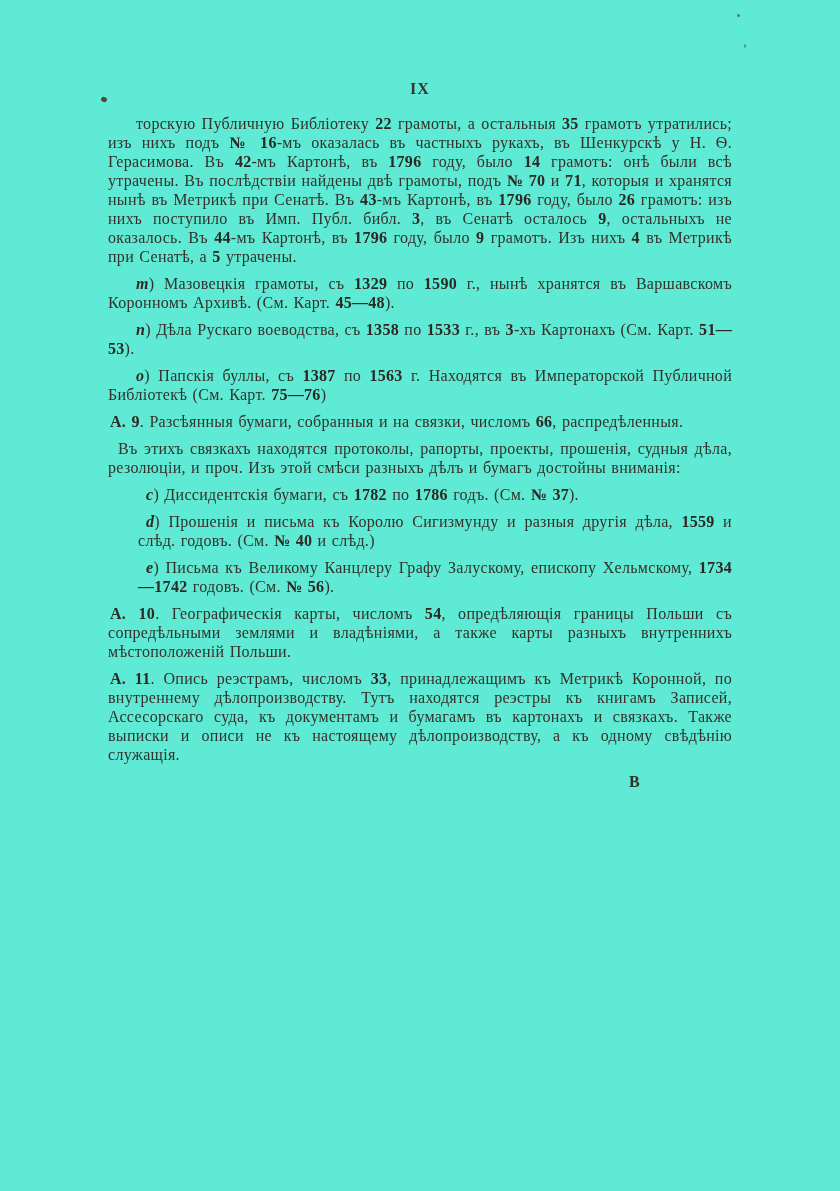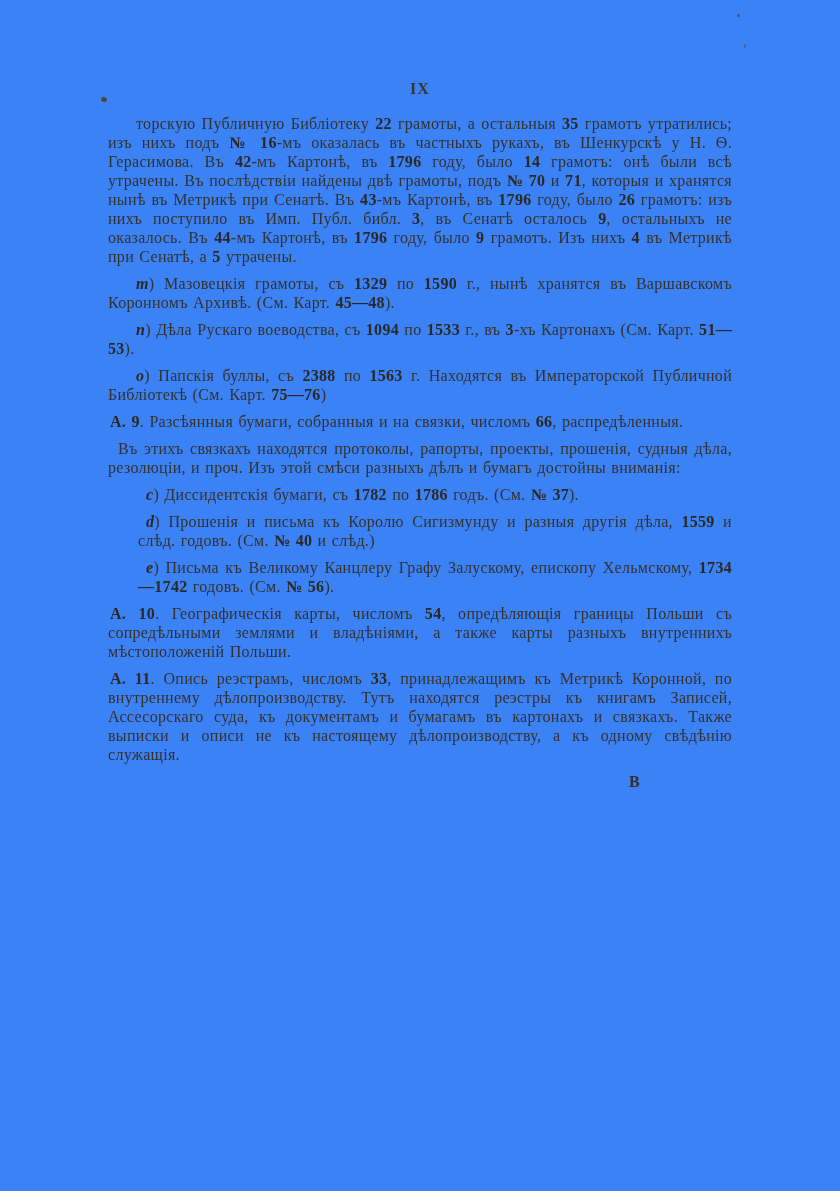--- a/index.html
+++ b/index.html
@@ -5,21 +5,21 @@
   html, body {
     margin: 0;
     padding: 0;
     background: #e9e9e7;
   }
   .page {
     position: relative;
     width: 840px;
     height: 1191px;
     margin: 0 auto;
-    background: #3b82f6;
+    background: #5eead4;
     overflow: hidden;
     font-family: "Liberation Serif", "DejaVu Serif", serif;
     color: #35312b;
   }
   .page-number {
     position: absolute;
     top: 80px;
     left: 108px;
     width: 624px;
     text-align: center;
@@ -86,23 +86,23 @@
   <span class="ink-speck speck-1"></span>
   <span class="ink-speck speck-2"></span>
   <span class="ink-speck speck-3"></span>
 
   <div class="text-block">
 
     <p class="p-cont boldnum">торскую Публичную Библіотеку <b>22</b> грамоты, а остальныя <b>35</b> грамотъ утратились; изъ нихъ подъ <b>№ 16</b>-мъ оказалась въ частныхъ рукахъ, въ Шенкурскѣ у Н. Ѳ. Герасимова. Въ <b>42</b>-мъ Картонѣ, въ <b>1796</b> году, было <b>14</b> грамотъ: онѣ были всѣ утрачены. Въ послѣдствіи найдены двѣ грамоты, подъ <b>№ 70</b> и <b>71</b>, которыя и хранятся нынѣ въ Метрикѣ при Сенатѣ. Въ <b>43</b>-мъ Картонѣ, въ <b>1796</b> году, было <b>26</b> грамотъ: изъ нихъ поступило въ Имп. Публ. библ. <b>3</b>, въ Сенатѣ осталось <b>9</b>, остальныхъ не оказалось. Въ <b>44</b>-мъ Картонѣ, въ <b>1796</b> году, было <b>9</b> грамотъ. Изъ нихъ <b>4</b> въ Метрикѣ при Сенатѣ, а <b>5</b> утрачены.</p>
 
     <p class="p-item boldnum itemletter"><i><b>m</b></i>) Мазовецкія грамоты, съ <b>1329</b> по <b>1590</b> г., нынѣ хранятся въ Варшавскомъ Коронномъ Архивѣ. (См. Карт. <b>45—48</b>).</p>
 
-    <p class="p-item boldnum itemletter"><i><b>n</b></i>) Дѣла Рускаго воеводства, съ <b>1094</b> по <b>1533</b> г., въ <b>3</b>-хъ Картонахъ (См. Карт. <b>51—53</b>).</p>
+    <p class="p-item boldnum itemletter"><i><b>n</b></i>) Дѣла Рускаго воеводства, съ <b>1358</b> по <b>1533</b> г., въ <b>3</b>-хъ Картонахъ (См. Карт. <b>51—53</b>).</p>
 
-    <p class="p-item boldnum itemletter"><i><b>o</b></i>) Папскія буллы, съ <b>2388</b> по <b>1563</b> г. Находятся въ Императорской Публичной Библіотекѣ (См. Карт. <b>75—76</b>)</p>
+    <p class="p-item boldnum itemletter"><i><b>o</b></i>) Папскія буллы, съ <b>1387</b> по <b>1563</b> г. Находятся въ Императорской Публичной Библіотекѣ (См. Карт. <b>75—76</b>)</p>
 
     <p class="p-section boldnum sectionhead"><b>А.</b> <b>9</b>. Разсѣянныя бумаги, собранныя и на связки, числомъ <b>66</b>, распредѣленныя.</p>
 
     <p class="p-intro boldnum">Въ этихъ связкахъ находятся протоколы, рапорты, проекты, прошенія, судныя дѣла, резолюціи, и проч. Изъ этой смѣси разныхъ дѣлъ и бумагъ достойны вниманія:</p>
 
 
 
     <p class="p-subitem boldnum itemletter"><i><b>c</b></i>) Диссидентскія бумаги, съ <b>1782</b> по <b>1786</b> годъ. (См. <b>№ 37</b>).</p>
 
     <p class="p-subitem boldnum itemletter"><i><b>d</b></i>) Прошенія и письма къ Королю Сигизмунду и разныя другія дѣла, <b>1559</b> и слѣд. годовъ. (См. <b>№ 40</b> и слѣд.)</p>

